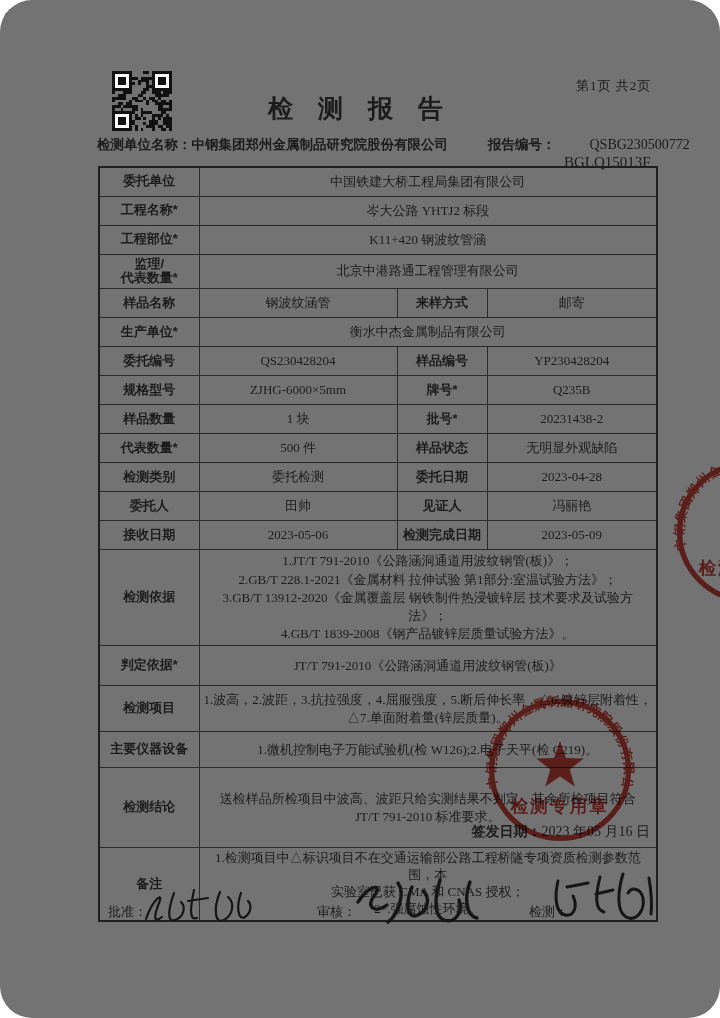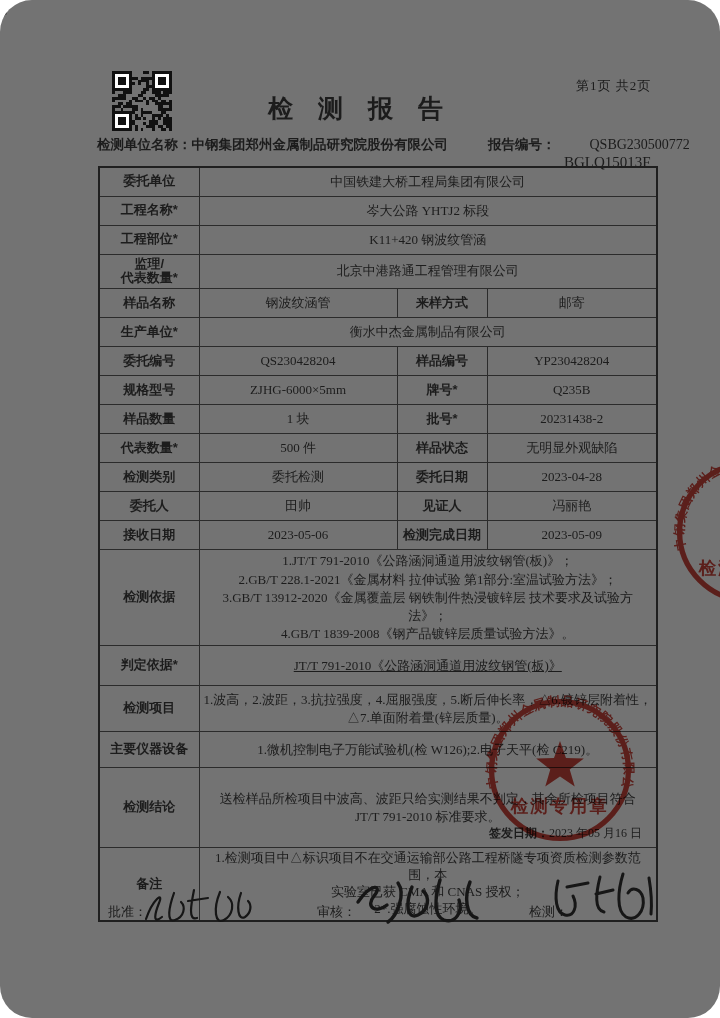--- a/index.html
+++ b/index.html
@@ -29,24 +29,24 @@
 
   
   table.report { position:absolute; left:98px; top:166px; width:558px;
                  border-collapse:collapse; table-layout:fixed; border:2.5px solid #1f1f1f; }
   table.report td { border:1.6px solid var(--line); font-size:13px; text-align:center;
                     vertical-align:middle; padding:2px 4px; overflow:hidden; }
   td.lbl { font-family:"Liberation Sans", sans-serif; font-weight:bold; line-height:1.15; }
   td.txt { text-align:left; font-size:12.5px; line-height:1.4; padding:3px 8px; vertical-align:top; }
   tr.h29{height:29px} tr.h34{height:34px} tr.h76{height:76px} tr.h40{height:40px}
   tr.h46{height:46px} tr.h36{height:36px} tr.h80{height:80px} tr.h50{height:50px}
-  td.judge-cell { text-align:left; padding-left:8px;text-decoration:underline; }
+  td.judge-cell { text-align:left; padding-left:8px; }
   td.instr-cell { text-align:left; padding-left:8px; font-size:12.5px; }
   td.concl-cell { position:relative; }
-  .sign-date { position:absolute; right:14px; bottom:6px; font-size:12px; white-space:nowrap; }
+  .sign-date { position:absolute; right:6px; bottom:6px; font-size:14px; white-space:nowrap; }
   .sign-date .b { font-family:"Liberation Sans", sans-serif; font-weight:bold; }
   td.remarks-cell { font-size:12px; line-height:1.3; }
 
   
   .sig-label { position:absolute; font-family:"Liberation Sans", sans-serif; font-weight:normal; font-size:13px; }
   .lbl-approve { left:108px; top:903px; }
   .lbl-review  { left:317px; top:903px; }
   .lbl-test    { left:529px; top:903px; }
   .sig { position:absolute; }
   .sig path { fill:none; stroke:#161616; stroke-linecap:round; stroke-linejoin:round; }

